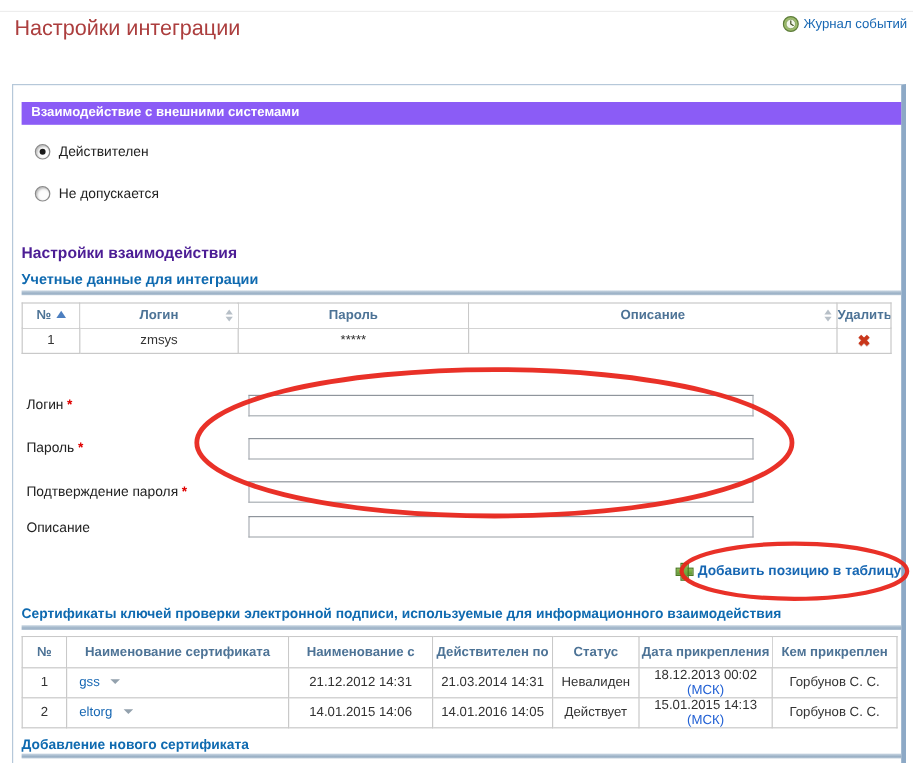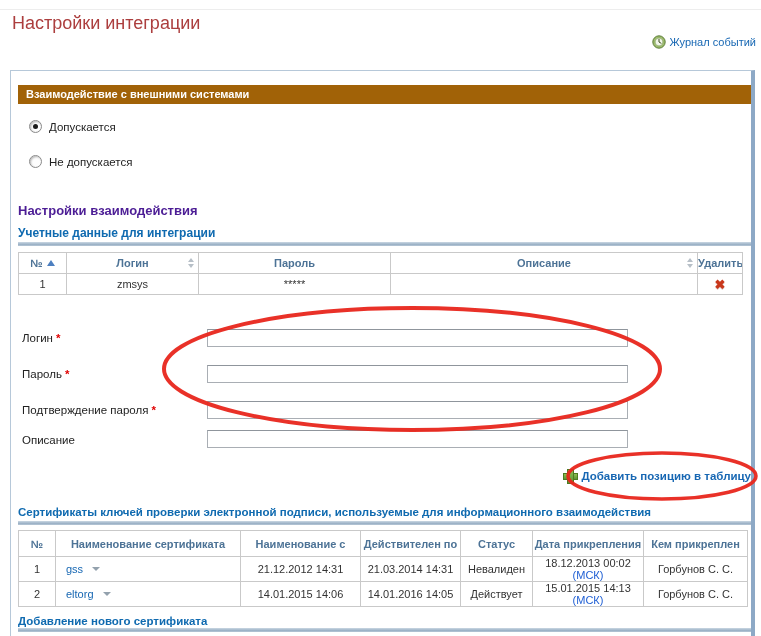--- a/index.html
+++ b/index.html
@@ -6,29 +6,29 @@
   html,body { width:761px; height:636px; }
   body {
     position:relative; overflow:hidden; background:#fff;
     font-family:"Liberation Sans", sans-serif; color:#222;
   }
   .abs { position:absolute; }
 
   
   #top-line { top:9px; left:0; width:761px; height:1px; background:#ededed; }
   #page-title { left:12px; top:13px; font-size:18px; color:#ac3e3e; font-weight:400; letter-spacing:0; }
-  #event-log { top:13px; right:5px; display:flex; align-items:center; gap:4px; font-size:11px; color:#1767b3; text-decoration:none; cursor:pointer;margin-top:22px; }
+  #event-log { top:13px; right:5px; display:flex; align-items:center; gap:4px; font-size:11px; color:#1767b3; text-decoration:none; cursor:pointer; }
   #event-log svg { display:block; }
 
   
   #panel { left:10px; top:70px; width:745px; height:620px;
            border:1px solid #b6c8d9; border-right:4px solid #8da9c6; background:#fff; }
 
   
-  #ext-bar { left:18px; top:85px; width:733px; height:19px; background:#a16207;
+  #ext-bar { left:18px; top:85px; width:733px; height:19px; background:#8b5cf6;
              color:#fff; font-size:11px; font-weight:bold; line-height:19px; padding-left:8px; }
 
   
   .radio-row { display:flex; align-items:center; gap:7px; height:15px; cursor:pointer; }
   #radio-row-1 { left:29px; top:119px; }
   #radio-row-2 { left:29px; top:154px; }
   .radio { width:13px; height:13px; border:1px solid #8a8a8a; border-radius:50%; background:#fdfdfd;
            position:relative; box-shadow: inset 1px 1px 2px rgba(0,0,0,0.28); flex:0 0 auto; }
   .radio.checked::after { content:""; position:absolute; left:3px; top:3px; width:5px; height:5px;
            border-radius:50%; background:#1a1a1a; }
@@ -116,21 +116,21 @@
   </svg>
   <span>Журнал событий</span>
 </a>
 
 <div class="abs" id="panel"></div>
 
 <div class="abs" id="ext-bar">Взаимодействие с внешними системами</div>
 
 <div class="abs radio-row" id="radio-row-1">
   <span class="radio checked"></span>
-  <span class="radio-label">Допускается</span>
+  <span class="radio-label">Действителен</span>
 </div>
 <div class="abs radio-row" id="radio-row-2">
   <span class="radio"></span>
   <span class="radio-label">Не допускается</span>
 </div>
 
 <div class="abs" id="settings-title">Настройки взаимодействия</div>
 <div class="abs blue-heading" id="credentials-title">Учетные данные для интеграции</div>
 <div class="abs h-divider" id="divider-1"></div>
 

